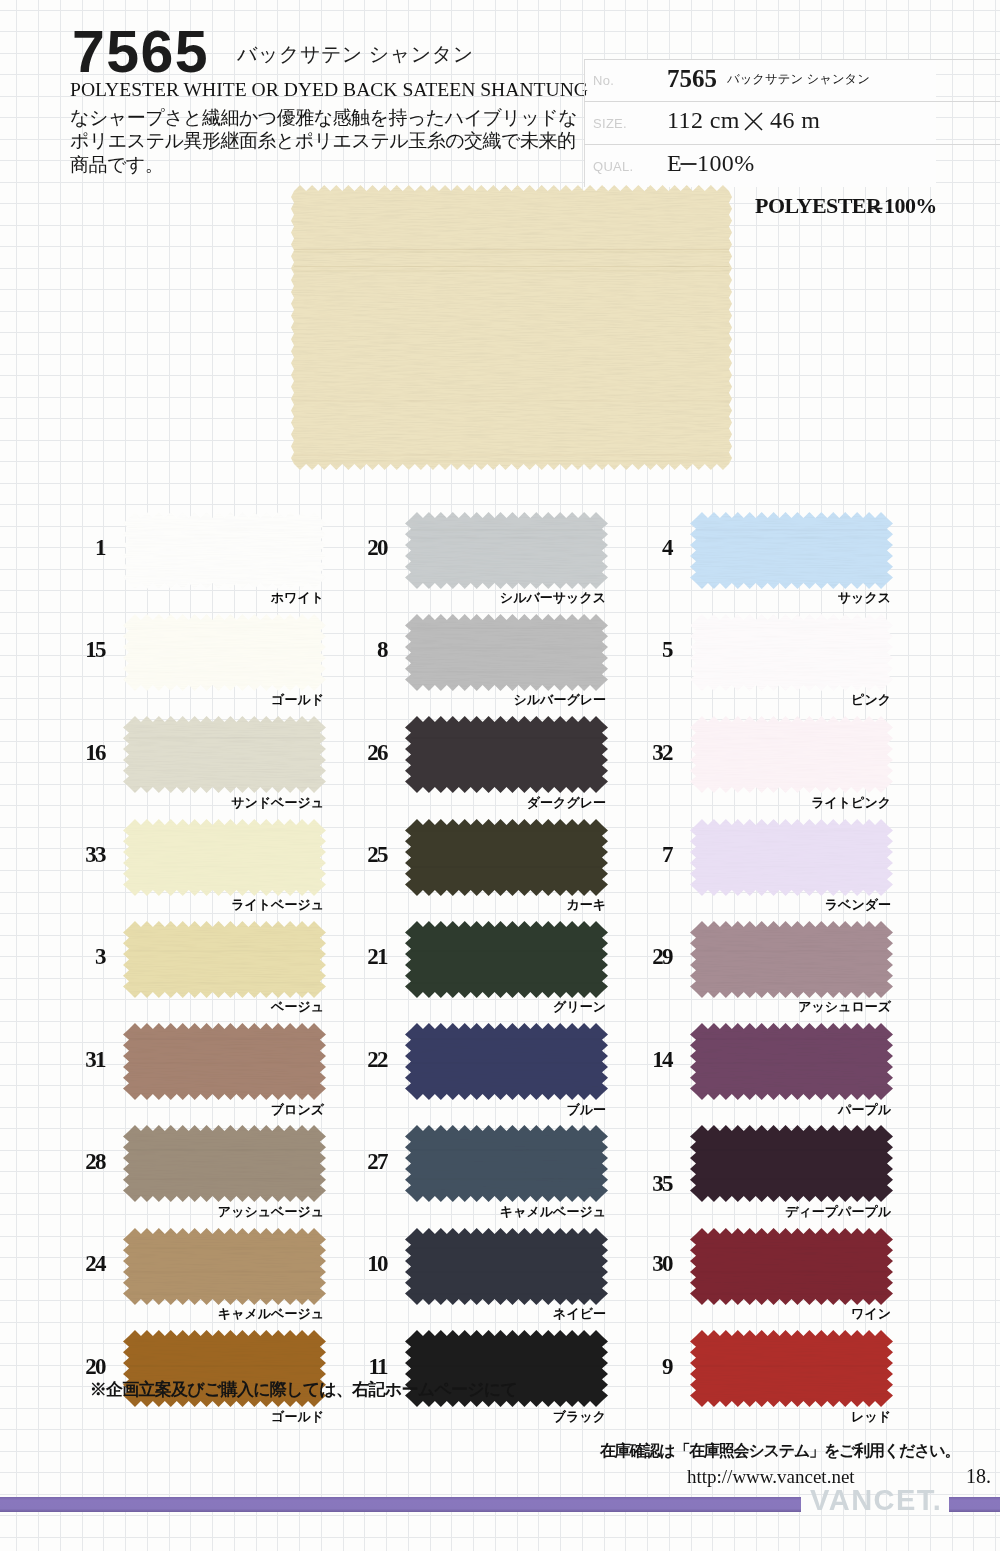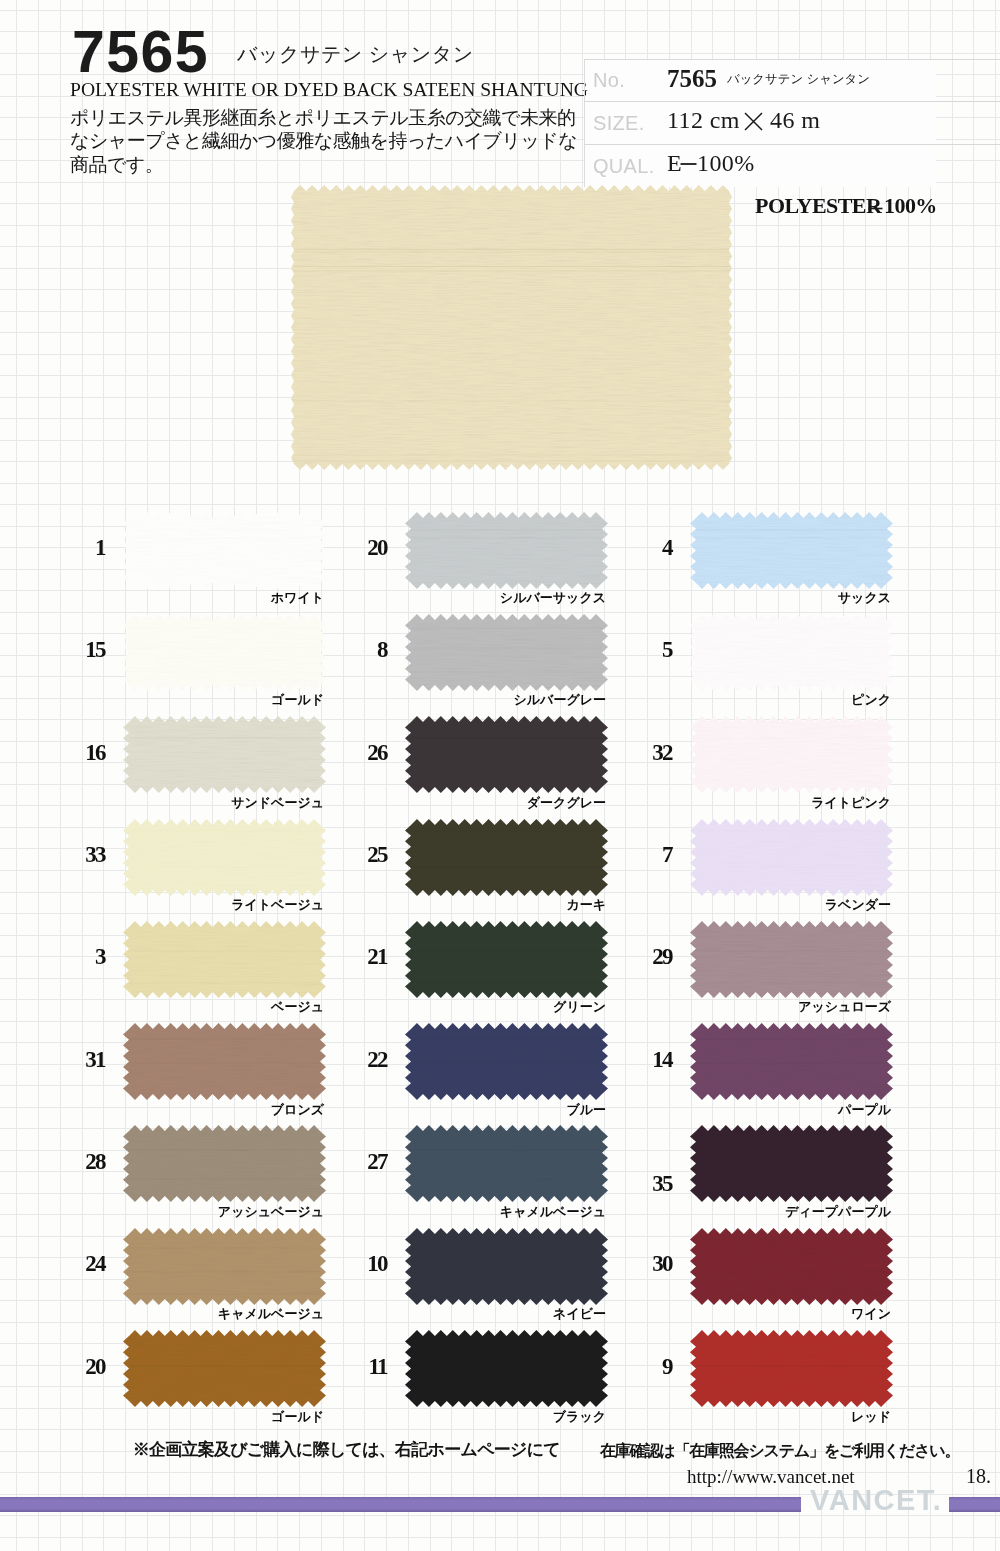--- a/index.html
+++ b/index.html
@@ -14,21 +14,21 @@
 .code{position:absolute;left:72px;top:23px;font-size:59px;font-weight:bold;letter-spacing:1.4px;
   font-family:"Liberation Sans",sans-serif;color:#1c1c1c;line-height:1;}
 .namejp{position:absolute;left:237px;top:44px;font-size:20px;color:#1d1d1d;letter-spacing:0.5px;
   font-family:"Liberation Sans",sans-serif;font-weight:400;line-height:1;}
 .nameen{position:absolute;left:70px;top:80px;font-size:19.6px;color:#141414;letter-spacing:0px;white-space:nowrap;line-height:20px;}
 .desc{position:absolute;left:70px;top:106px;font-size:19px;color:#171717;line-height:23.3px;letter-spacing:-0.53px;}
 
 .spec{position:absolute;left:584px;top:59px;width:416px;}
 .spec .rule{position:absolute;left:0;top:0;width:416px;height:1px;background:#d8d8d8;}
 .spec .vrule{position:absolute;left:0px;top:0;width:1px;height:128px;background:#dcdcdc;}
-.spec-label{position:absolute;font-size:20px;color:#cdcdcd;font-family:"Liberation Sans",sans-serif;letter-spacing:0.3px;line-height:13px;}
+.spec-label{position:absolute;font-size:13px;color:#cdcdcd;font-family:"Liberation Sans",sans-serif;letter-spacing:0.3px;line-height:13px;}
 .whitepanel{position:absolute;background:#fdfdfd;}
 .spec-val{position:absolute;font-size:24px;color:#1a1a1a;letter-spacing:0.4px;line-height:17px;white-space:nowrap;}
 .spec-val.b{font-weight:bold;font-size:25px;letter-spacing:0px;}
 .spec-sub{position:absolute;font-size:12.4px;color:#1a1a1a;letter-spacing:0px;line-height:13px;white-space:nowrap;font-family:"Liberation Sans",sans-serif;}
 .mulicon{position:absolute;}
 .compo{position:absolute;font-size:22px;color:#141414;letter-spacing:-0.55px;line-height:15px;white-space:nowrap;font-weight:bold;}
 
 
 .sw{position:absolute;}
 .num{position:absolute;font-size:23px;font-weight:bold;color:#121212;text-align:right;line-height:16px;letter-spacing:-1.6px;}
@@ -52,22 +52,22 @@
 <path d="M16 0h1v1551h-1zM38 0h1v1551h-1zM60 0h1v1551h-1zM82 0h1v1551h-1zM103 0h1v1551h-1zM125 0h1v1551h-1zM147 0h1v1551h-1zM169 0h1v1551h-1zM190 0h1v1551h-1zM212 0h1v1551h-1zM234 0h1v1551h-1zM256 0h1v1551h-1zM277 0h1v1551h-1zM299 0h1v1551h-1zM321 0h1v1551h-1zM343 0h1v1551h-1zM364 0h1v1551h-1zM386 0h1v1551h-1zM408 0h1v1551h-1zM430 0h1v1551h-1zM451 0h1v1551h-1zM473 0h1v1551h-1zM495 0h1v1551h-1zM517 0h1v1551h-1zM538 0h1v1551h-1zM560 0h1v1551h-1zM582 0h1v1551h-1zM604 0h1v1551h-1zM625 0h1v1551h-1zM647 0h1v1551h-1zM669 0h1v1551h-1zM691 0h1v1551h-1zM712 0h1v1551h-1zM734 0h1v1551h-1zM756 0h1v1551h-1zM778 0h1v1551h-1zM799 0h1v1551h-1zM821 0h1v1551h-1zM843 0h1v1551h-1zM865 0h1v1551h-1zM886 0h1v1551h-1zM908 0h1v1551h-1zM930 0h1v1551h-1zM952 0h1v1551h-1zM973 0h1v1551h-1zM995 0h1v1551h-1z"></path>
 <path d="M0 10h1000v1h-1000zM0 31h1000v1h-1000zM0 53h1000v1h-1000zM0 74h1000v1h-1000zM0 96h1000v1h-1000zM0 117h1000v1h-1000zM0 139h1000v1h-1000zM0 160h1000v1h-1000zM0 182h1000v1h-1000zM0 203h1000v1h-1000zM0 225h1000v1h-1000zM0 246h1000v1h-1000zM0 268h1000v1h-1000zM0 289h1000v1h-1000zM0 311h1000v1h-1000zM0 332h1000v1h-1000zM0 354h1000v1h-1000zM0 375h1000v1h-1000zM0 397h1000v1h-1000zM0 418h1000v1h-1000zM0 440h1000v1h-1000zM0 461h1000v1h-1000zM0 483h1000v1h-1000zM0 504h1000v1h-1000zM0 526h1000v1h-1000zM0 547h1000v1h-1000zM0 569h1000v1h-1000zM0 590h1000v1h-1000zM0 612h1000v1h-1000zM0 633h1000v1h-1000zM0 655h1000v1h-1000zM0 676h1000v1h-1000zM0 698h1000v1h-1000zM0 719h1000v1h-1000zM0 741h1000v1h-1000zM0 762h1000v1h-1000zM0 784h1000v1h-1000zM0 805h1000v1h-1000zM0 827h1000v1h-1000zM0 848h1000v1h-1000zM0 870h1000v1h-1000zM0 892h1000v1h-1000zM0 913h1000v1h-1000zM0 935h1000v1h-1000zM0 956h1000v1h-1000zM0 978h1000v1h-1000zM0 999h1000v1h-1000zM0 1021h1000v1h-1000zM0 1042h1000v1h-1000zM0 1064h1000v1h-1000zM0 1085h1000v1h-1000zM0 1107h1000v1h-1000zM0 1128h1000v1h-1000zM0 1150h1000v1h-1000zM0 1171h1000v1h-1000zM0 1193h1000v1h-1000zM0 1214h1000v1h-1000zM0 1236h1000v1h-1000zM0 1257h1000v1h-1000zM0 1279h1000v1h-1000zM0 1300h1000v1h-1000zM0 1322h1000v1h-1000zM0 1343h1000v1h-1000zM0 1365h1000v1h-1000zM0 1386h1000v1h-1000zM0 1408h1000v1h-1000zM0 1429h1000v1h-1000zM0 1451h1000v1h-1000zM0 1472h1000v1h-1000zM0 1494h1000v1h-1000zM0 1515h1000v1h-1000zM0 1537h1000v1h-1000z"></path>
 </g>
 </svg>
 <div class="layer">
 <div class="whitepanel" style="left:584px;top:59px;width:352px;height:128px"></div>
 <div class="code">7565</div>
 <div class="namejp">バックサテン シャンタン</div>
 <div class="nameen">POLYESTER WHITE OR DYED BACK SATEEN SHANTUNG</div>
 <div class="desc">
+<div>なシャープさと繊細かつ優雅な感触を持ったハイブリッドな</div>
 <div>ポリエステル異形継面糸とポリエステル玉糸の交織で未来的</div>
-<div>なシャープさと繊細かつ優雅な感触を持ったハイブリッドな</div>
 <div>商品です。</div>
 </div>
 <div class="spec">
 <div class="vrule"></div>
 <div class="rule" style="top:0px"></div>
 <div class="rule" style="top:42px"></div>
 <div class="rule" style="top:85px"></div>
 <div class="spec-label" style="left:9px;top:15px">No.</div>
 <div class="spec-val b" style="left:83px;top:11px">7565</div>
 <div class="spec-sub" style="left:143px;top:14px">バックサテン シャンタン</div>
@@ -448,21 +448,21 @@
           <path d="M6.00 6.00 L11.97 0.00 L17.94 6.00 L23.91 0.00 L29.88 6.00 L35.84 0.00 L41.81 6.00 L47.78 0.00 L53.75 6.00 L59.72 0.00 L65.69 6.00 L71.66 0.00 L77.62 6.00 L83.59 0.00 L89.56 6.00 L95.53 0.00 L101.50 6.00 L107.47 0.00 L113.44 6.00 L119.41 0.00 L125.38 6.00 L131.34 0.00 L137.31 6.00 L143.28 0.00 L149.25 6.00 L155.22 0.00 L161.19 6.00 L167.16 0.00 L173.12 6.00 L179.09 0.00 L185.06 6.00 L191.03 0.00 L197.00 6.00 L203.00 11.42 L197.00 16.83 L203.00 22.25 L197.00 27.67 L203.00 33.08 L197.00 38.50 L203.00 43.92 L197.00 49.33 L203.00 54.75 L197.00 60.17 L203.00 65.58 L197.00 71.00 L191.03 77.00 L185.06 71.00 L179.09 77.00 L173.12 71.00 L167.16 77.00 L161.19 71.00 L155.22 77.00 L149.25 71.00 L143.28 77.00 L137.31 71.00 L131.34 77.00 L125.38 71.00 L119.41 77.00 L113.44 71.00 L107.47 77.00 L101.50 71.00 L95.53 77.00 L89.56 71.00 L83.59 77.00 L77.62 71.00 L71.66 77.00 L65.69 71.00 L59.72 77.00 L53.75 71.00 L47.78 77.00 L41.81 71.00 L35.84 77.00 L29.88 71.00 L23.91 77.00 L17.94 71.00 L11.97 77.00 L6.00 71.00 L0.00 65.58 L6.00 60.17 L0.00 54.75 L6.00 49.33 L0.00 43.92 L6.00 38.50 L0.00 33.08 L6.00 27.67 L0.00 22.25 L6.00 16.83 L0.00 11.42 L6.00 6.00 Z"></path>
         </clipPath>
 <g clip-path="url(#cs26)">
 <path d="M6 36.0 H197" stroke="#000" stroke-width="0.8" opacity="0.050" fill="none"></path>
 </g>
 </svg>
 <div class="num" style="left:633px;top:1358.5px;width:39px">9</div>
 <div class="cname" style="left:630px;top:1409.5px;width:261px">レッド</div>
 </div>
     <div class="layer">
-<div class="fnote" style="left:47px;top:1441px;width:513px;text-align:right">
+<div class="fnote" style="left:47px;top:1381px;width:513px;text-align:center">
 <div style="margin-left:0px">※企画立案及びご購入に際しては、右記ホームページにて</div>
 </div>
 <div class="fnote" style="left:600px;top:1442px;white-space:nowrap;letter-spacing:-1.2px;font-size:16px">在庫確認は「在庫照会システム」をご利用ください。</div>
 <div class="furl" style="left:687px;top:1470px">http://www.vancet.net</div>
 <div class="fpage" style="left:966px;top:1469px">18.</div>
 <div class="brandbar" style="left:0px;top:1497px;width:801px;height:15px;background:linear-gradient(to bottom,#7a67ab 0%,#8977bd 22%,#8877bc 78%,#6f5e9d 100%)"></div>
 <div class="brandbar" style="left:949px;top:1497px;width:51px;height:15px;background:linear-gradient(to bottom,#7a67ab 0%,#8977bd 22%,#8877bc 78%,#6f5e9d 100%)"></div>
 <div class="brand" style="left:810px;top:1490px">VANCET.</div>
 </div>
 </div>

